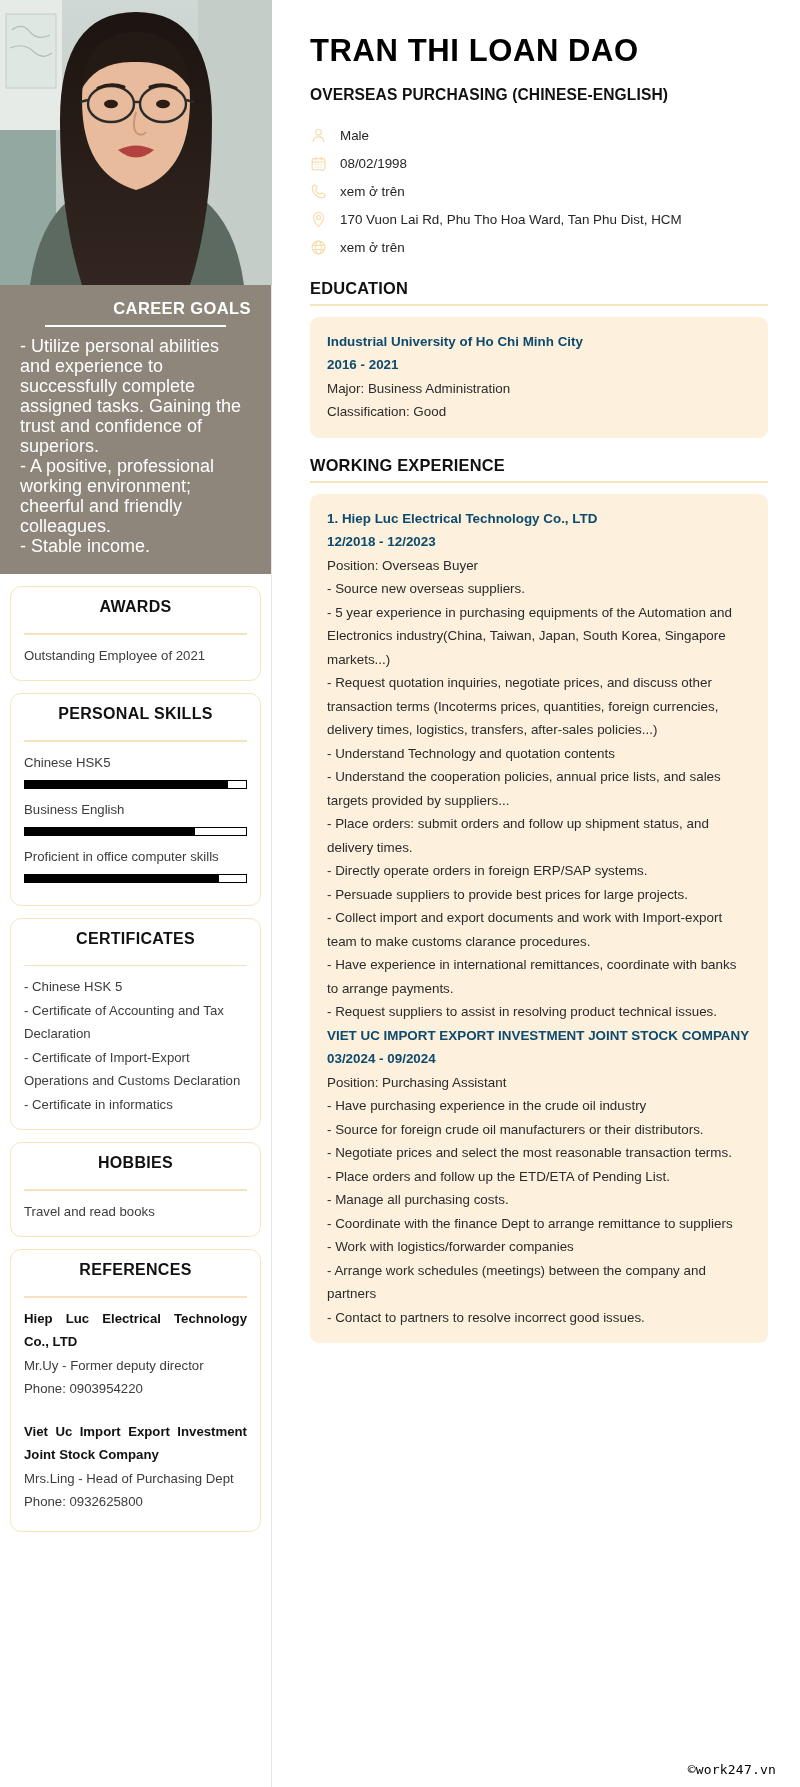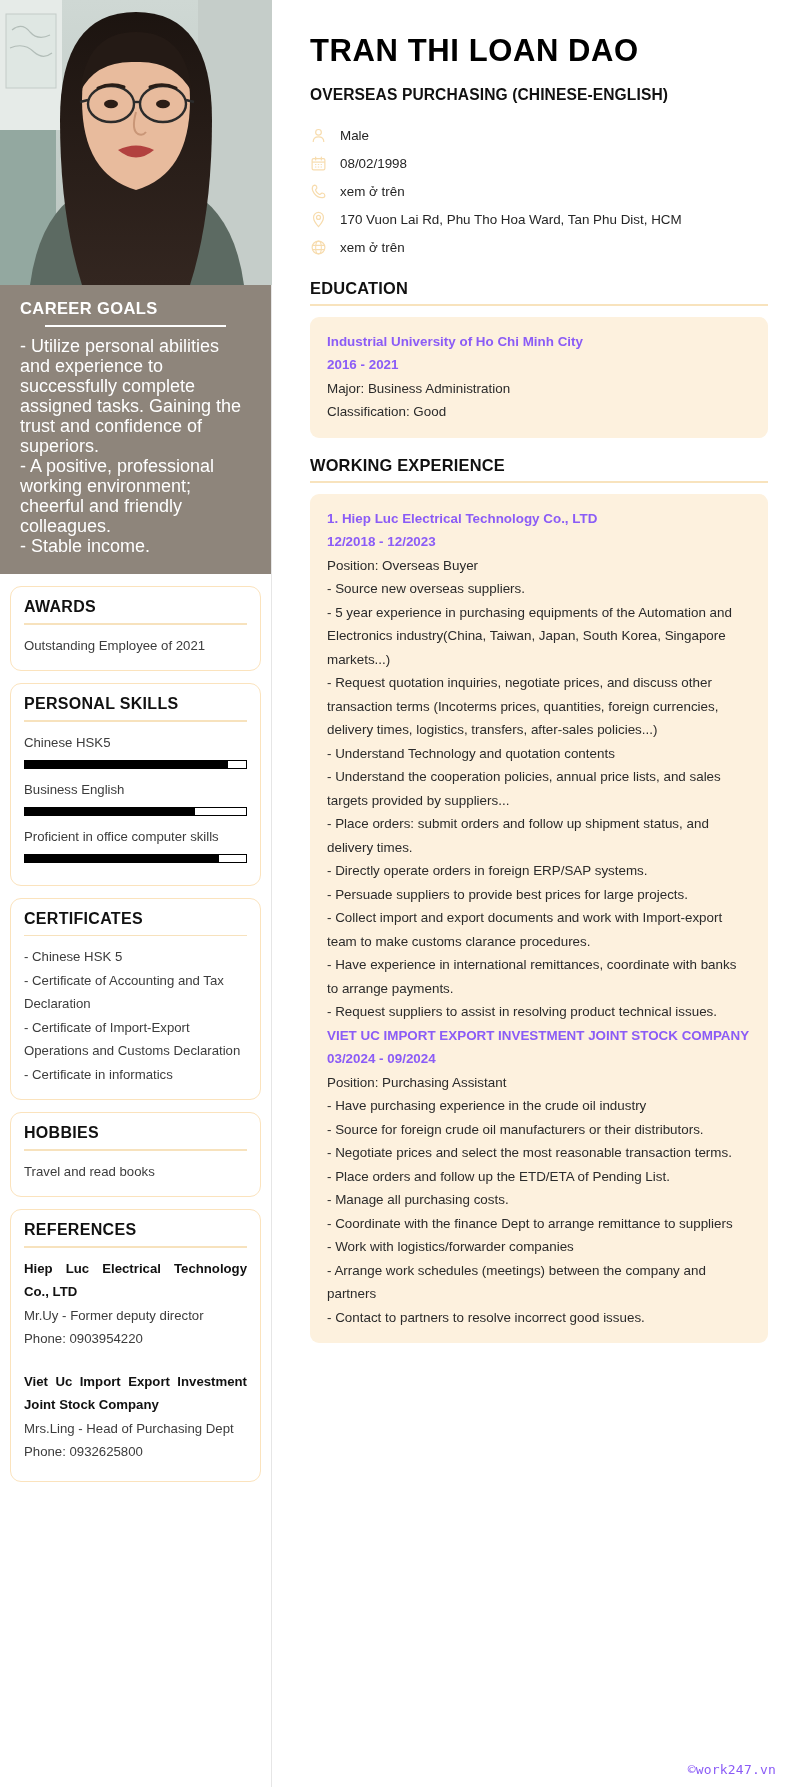--- a/index.html
+++ b/index.html
@@ -35,21 +35,21 @@
   }
   .photo-svg { display: block; width: 272px; height: 285px; }
 
   .goals-card {
     background: #8e857b;
     color: #ffffff;
     padding: 14px 20px 18px 20px;
     margin-top: 0;
   }
   .goals-title {
-    text-align: left;
+    text-align: right;
     font-size: 16.5px;
     font-weight: bold;
     letter-spacing: .4px;
     padding-bottom: 7px;
   }
   .goals-rule {
     height: 2px;
     background: #ffffff;
     width: 78%;
     margin: 0 auto 9px auto;
@@ -61,26 +61,26 @@
   }
 
   .card {
     border: 1.4px solid #fbe3bd;
     border-radius: 11px;
     margin: 12px 10px 0 10px;
     padding: 11px 13px 13px 13px;
     background: #ffffff;
   }
   .card-title {
-    text-align: left;
+    text-align: center;
     font-size: 16px;
     font-weight: bold;
     color: #111111;
     letter-spacing: .3px;
-    padding-bottom: 7px;
+    padding-bottom: 17px;
   }
   .card-rule {
     height: 1.6px;
     background: #f7e2bd;
     width: 100%;
     margin-bottom: 9px;
   }
   .card-body p {
     font-size: 13.2px;
     line-height: 23.5px;
@@ -179,30 +179,30 @@
     margin-top: 11px;
     padding: 13px 17px 14px 17px;
   }
   .panel p {
     font-size: 13.4px;
     line-height: 23.5px;
     color: #2b2b2b;
   }
   .panel p.b {
     font-weight: bold;
-    color: #8b5cf6;
+    color: #0c4a6e;
   }
 
   .watermark {
     position: absolute;
     right: 24px;
     bottom: 10px;
     font-family: "DejaVu Sans Mono", monospace;
     font-size: 13px;
-    color: #8b5cf6;
+    color: #000000;
     letter-spacing: .2px;
   }
 </style>
 </head>
 <body>
 
 <div class="page">
 
   <div class="sidebar">
 

